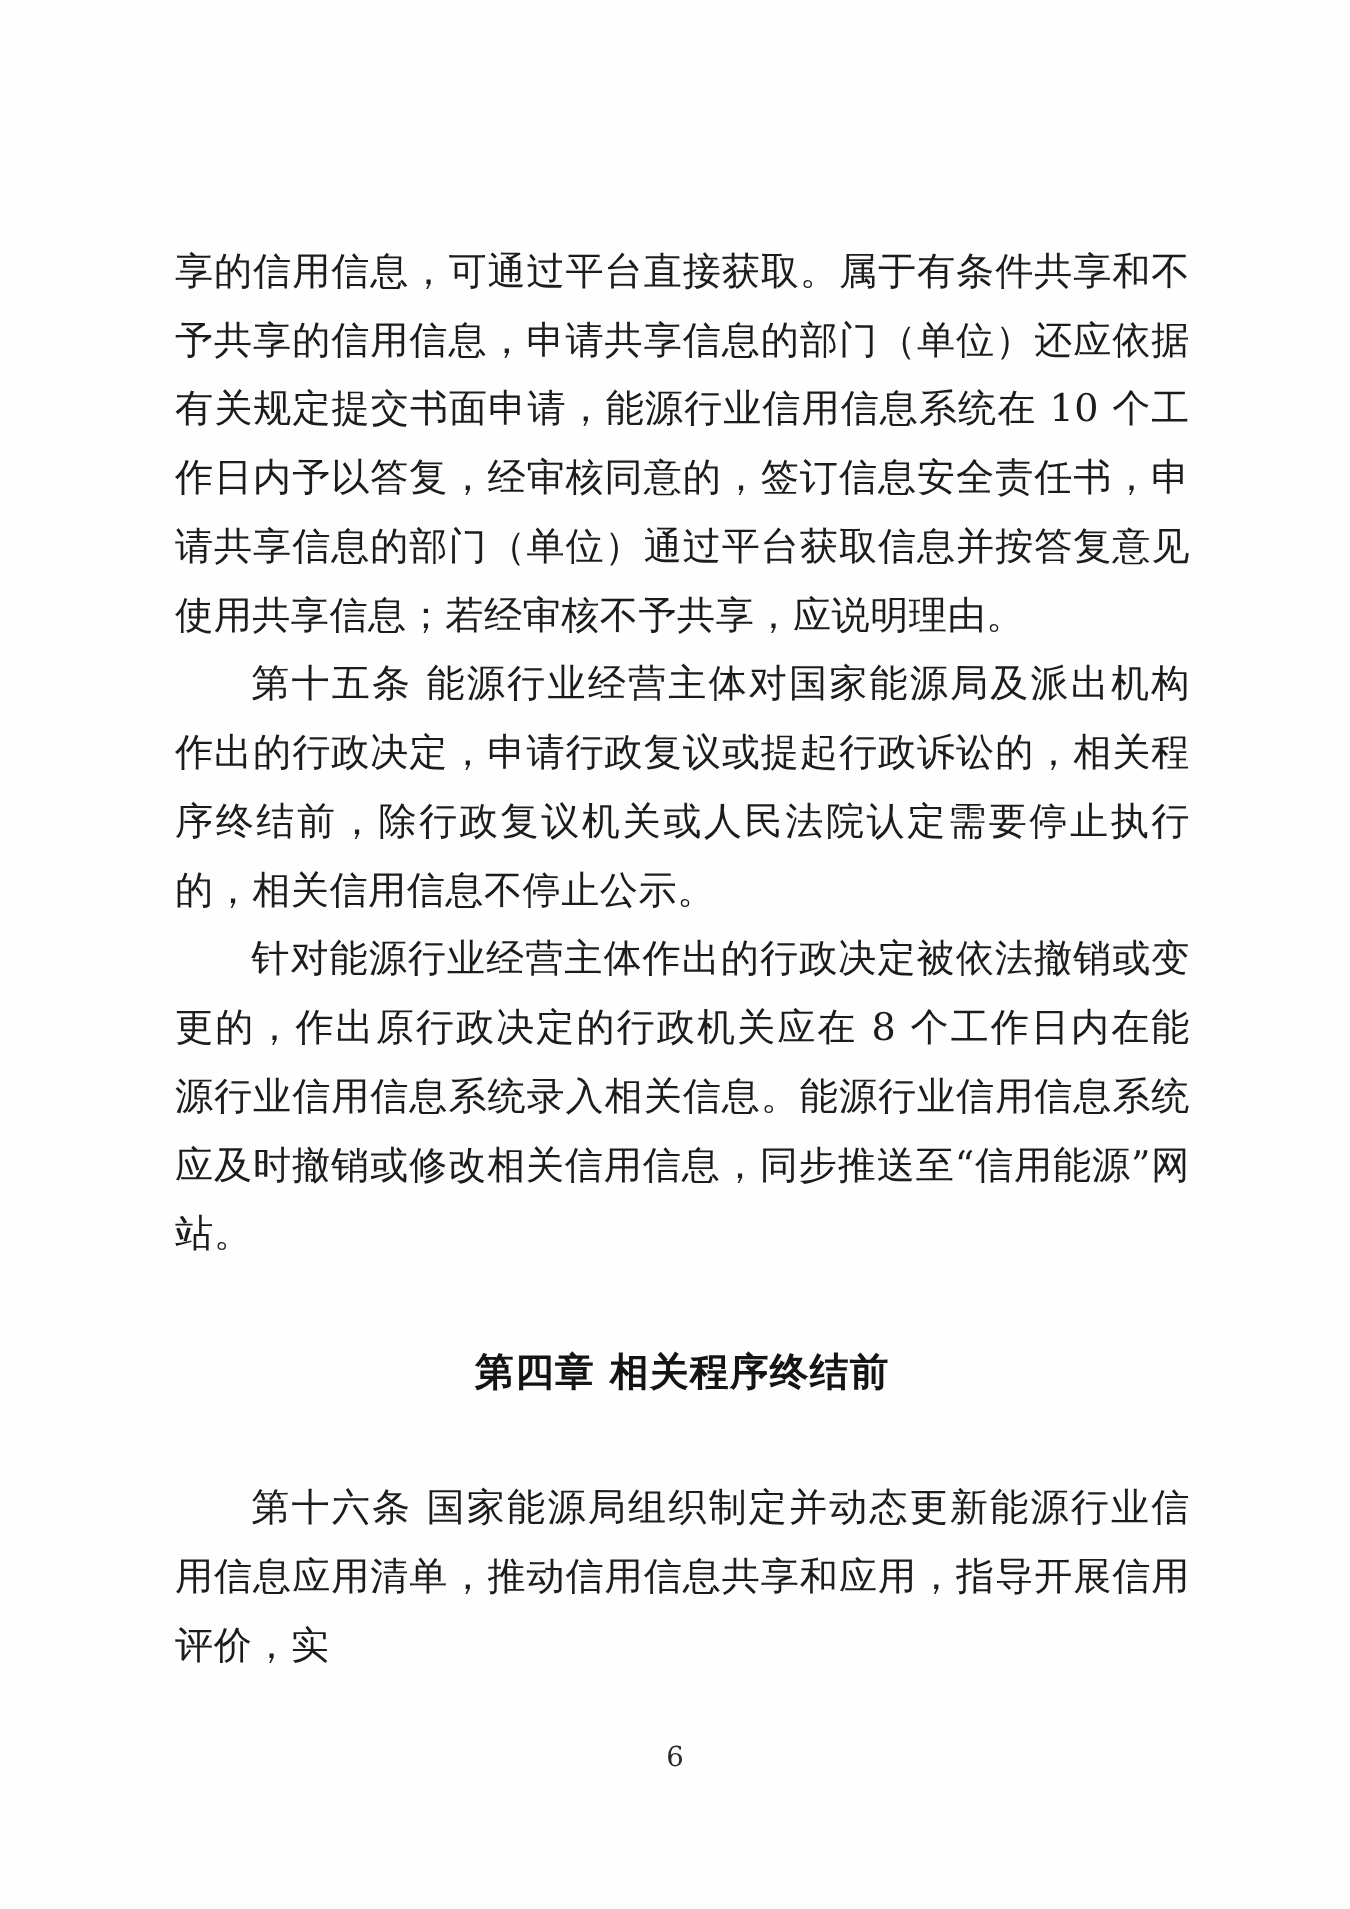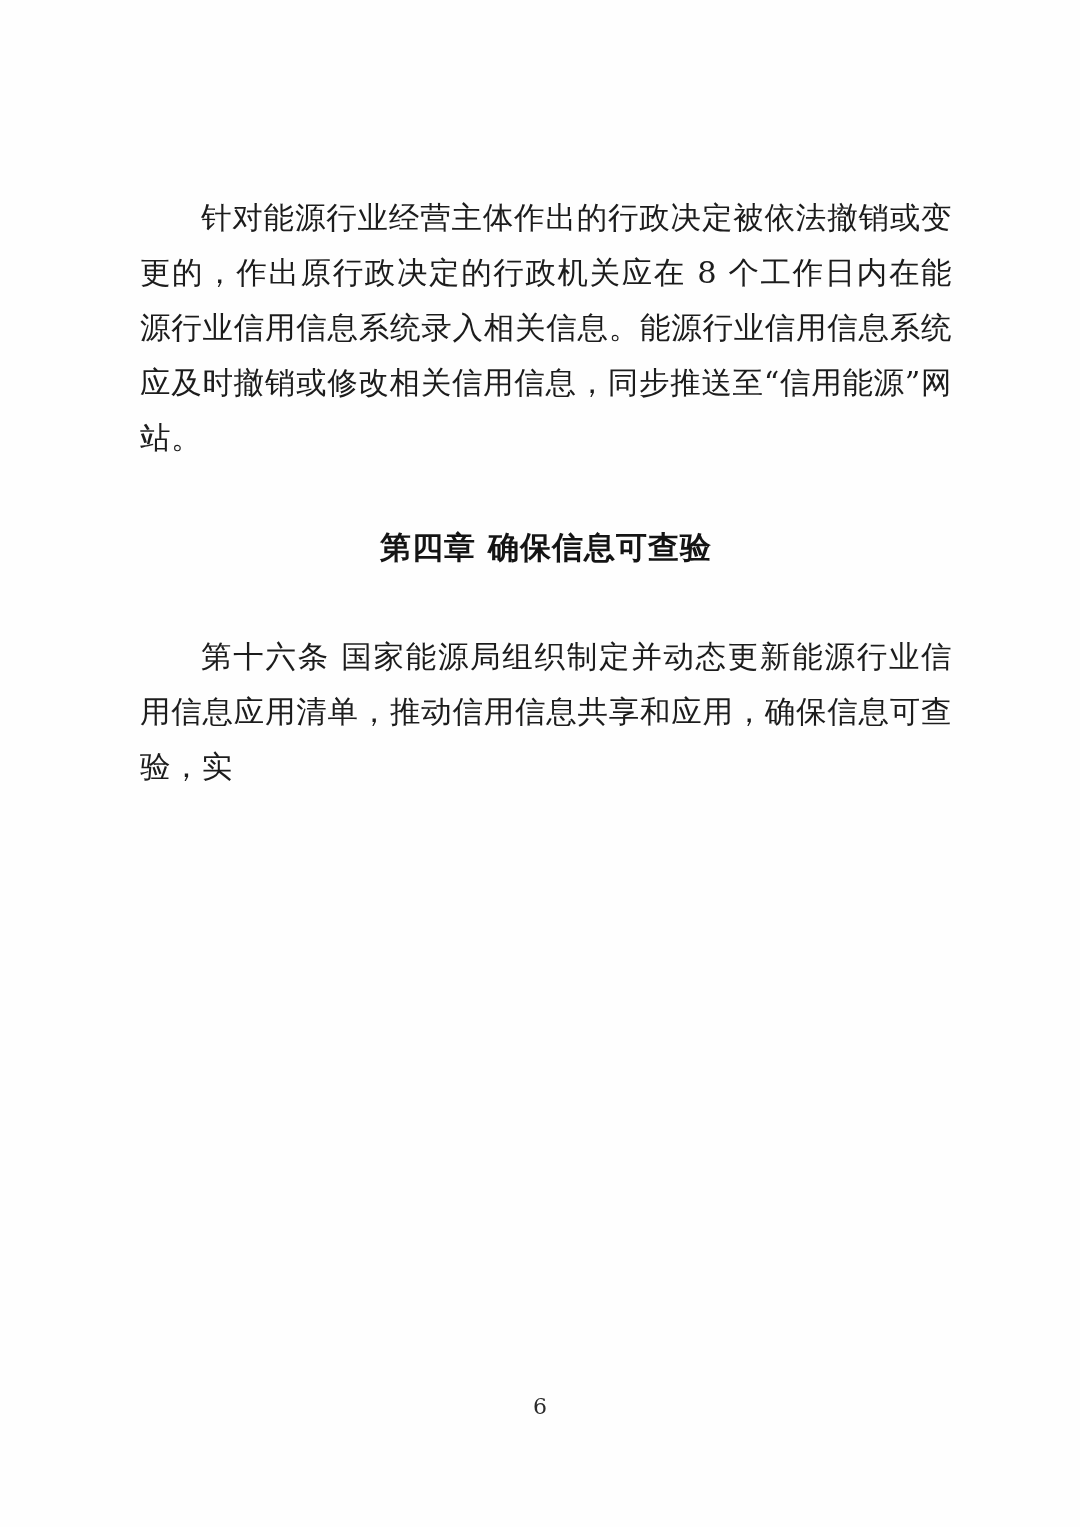--- a/index.html
+++ b/index.html
@@ -57,24 +57,26 @@
     font-size: 22px;
     font-family: "DejaVu Serif", "Liberation Serif", serif;
     color: #2a2a2a;
   }
 </style>
 </head>
 <body>
 
 <div class="page">
 
+  <p class="body-text para">享的信用信息，可通过平台直接获取。属于有条件共享和不予共享的信用信息，申请共享信息的部门（单位）还应依据有关规定提交书面申请，能源行业信用信息系统在 10 个工作日内予以答复，经审核同意的，签订信息安全责任书，申请共享信息的部门（单位）通过平台获取信息并按答复意见使用共享信息；若经审核不予共享，应说明理由。</p>
 
 
+  <p class="body-text para indent">第十五条  能源行业经营主体对国家能源局及派出机构作出的行政决定，申请行政复议或提起行政诉讼的，相关程序终结前，除行政复议机关或人民法院认定需要停止执行的，相关信用信息不停止公示。</p>
 
   <p class="body-text para indent">针对能源行业经营主体作出的行政决定被依法撤销或变更的，作出原行政决定的行政机关应在 8 个工作日内在能源行业信用信息系统录入相关信息。能源行业信用信息系统应及时撤销或修改相关信用信息，同步推送至“信用能源”网站。</p>
 
-  <h2 class="section-heading">第四章  确保信息可查验</h2>
+  <h2 class="section-heading">第四章  相关程序终结前</h2>
 
-  <p class="body-text para indent">第十六条  国家能源局组织制定并动态更新能源行业信用信息应用清单，推动信用信息共享和应用，确保信息可查验，实</p>
+  <p class="body-text para indent">第十六条  国家能源局组织制定并动态更新能源行业信用信息应用清单，推动信用信息共享和应用，指导开展信用评价，实</p>
 
   <div class="page-number">6</div>
 
 </div>
 
 </body></html>

